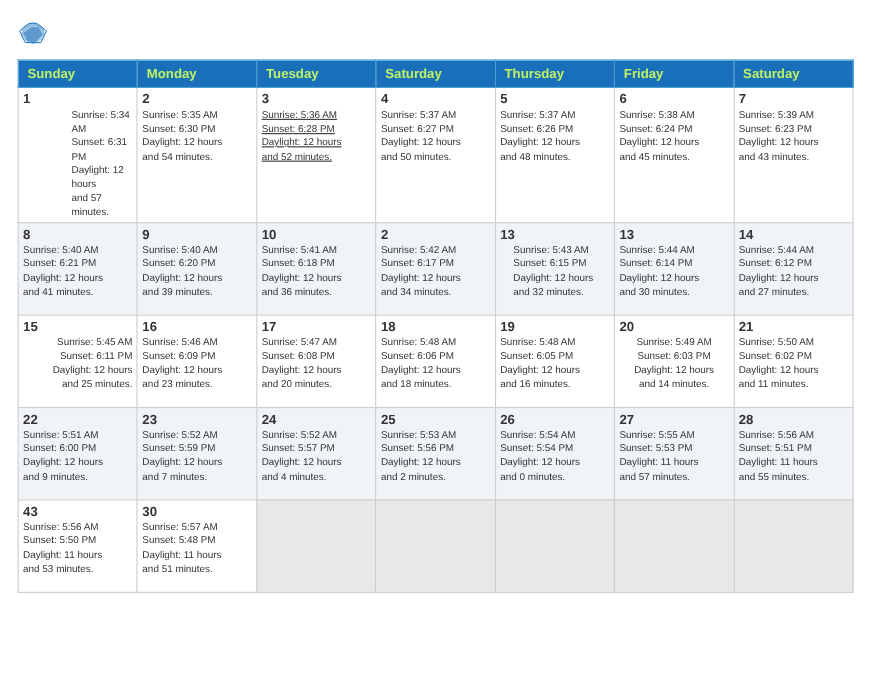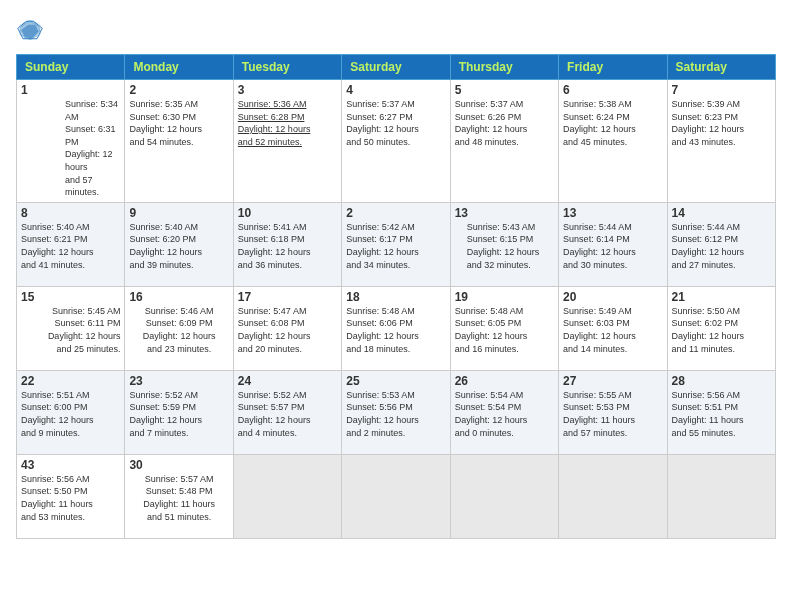--- a/index.html
+++ b/index.html
@@ -236,21 +236,21 @@
       <tr>
         <td>
           <span class="day-num">15</span>
           <div class="day-info" style="white-space: pre-line; text-align: right;">Sunrise: 5:45 AM
 Sunset: 6:11 PM
 Daylight: 12 hours
 and 25 minutes.</div>
         </td>
         <td>
           <span class="day-num">16</span>
-          <div class="day-info" style="white-space: pre-line; text-align: center;">Sunrise: 5:46 AM
+          <div class="day-info" style="white-space: pre-line;">Sunrise: 5:46 AM
 Sunset: 6:09 PM
 Daylight: 12 hours
 and 23 minutes.</div>
         </td>
         <td>
           <span class="day-num">17</span>
           <div class="day-info" style="white-space: pre-line;">Sunrise: 5:47 AM
 Sunset: 6:08 PM
 Daylight: 12 hours
 and 20 minutes.</div>
@@ -264,21 +264,21 @@
         </td>
         <td>
           <span class="day-num">19</span>
           <div class="day-info" style="white-space: pre-line;">Sunrise: 5:48 AM
 Sunset: 6:05 PM
 Daylight: 12 hours
 and 16 minutes.</div>
         </td>
         <td>
           <span class="day-num">20</span>
-          <div class="day-info" style="white-space: pre-line;">Sunrise: 5:49 AM
+          <div class="day-info" style="white-space: pre-line; text-align: center;">Sunrise: 5:49 AM
 Sunset: 6:03 PM
 Daylight: 12 hours
 and 14 minutes.</div>
         </td>
         <td>
           <span class="day-num">21</span>
           <div class="day-info" style="white-space: pre-line;">Sunrise: 5:50 AM
 Sunset: 6:02 PM
 Daylight: 12 hours
 and 11 minutes.</div>
@@ -338,21 +338,21 @@
       <tr>
         <td>
           <span class="day-num">43</span>
           <div class="day-info" style="white-space: pre-line;">Sunrise: 5:56 AM
 Sunset: 5:50 PM
 Daylight: 11 hours
 and 53 minutes.</div>
         </td>
         <td>
           <span class="day-num">30</span>
-          <div class="day-info" style="white-space: pre-line; text-align: center;">Sunrise: 5:57 AM
+          <div class="day-info" style="white-space: pre-line;">Sunrise: 5:57 AM
 Sunset: 5:48 PM
 Daylight: 11 hours
 and 51 minutes.</div>
         </td>
         <td class="empty"></td>
         <td class="empty"></td>
         <td class="empty"></td>
         <td class="empty"></td>
         <td class="empty"></td>
       </tr>

